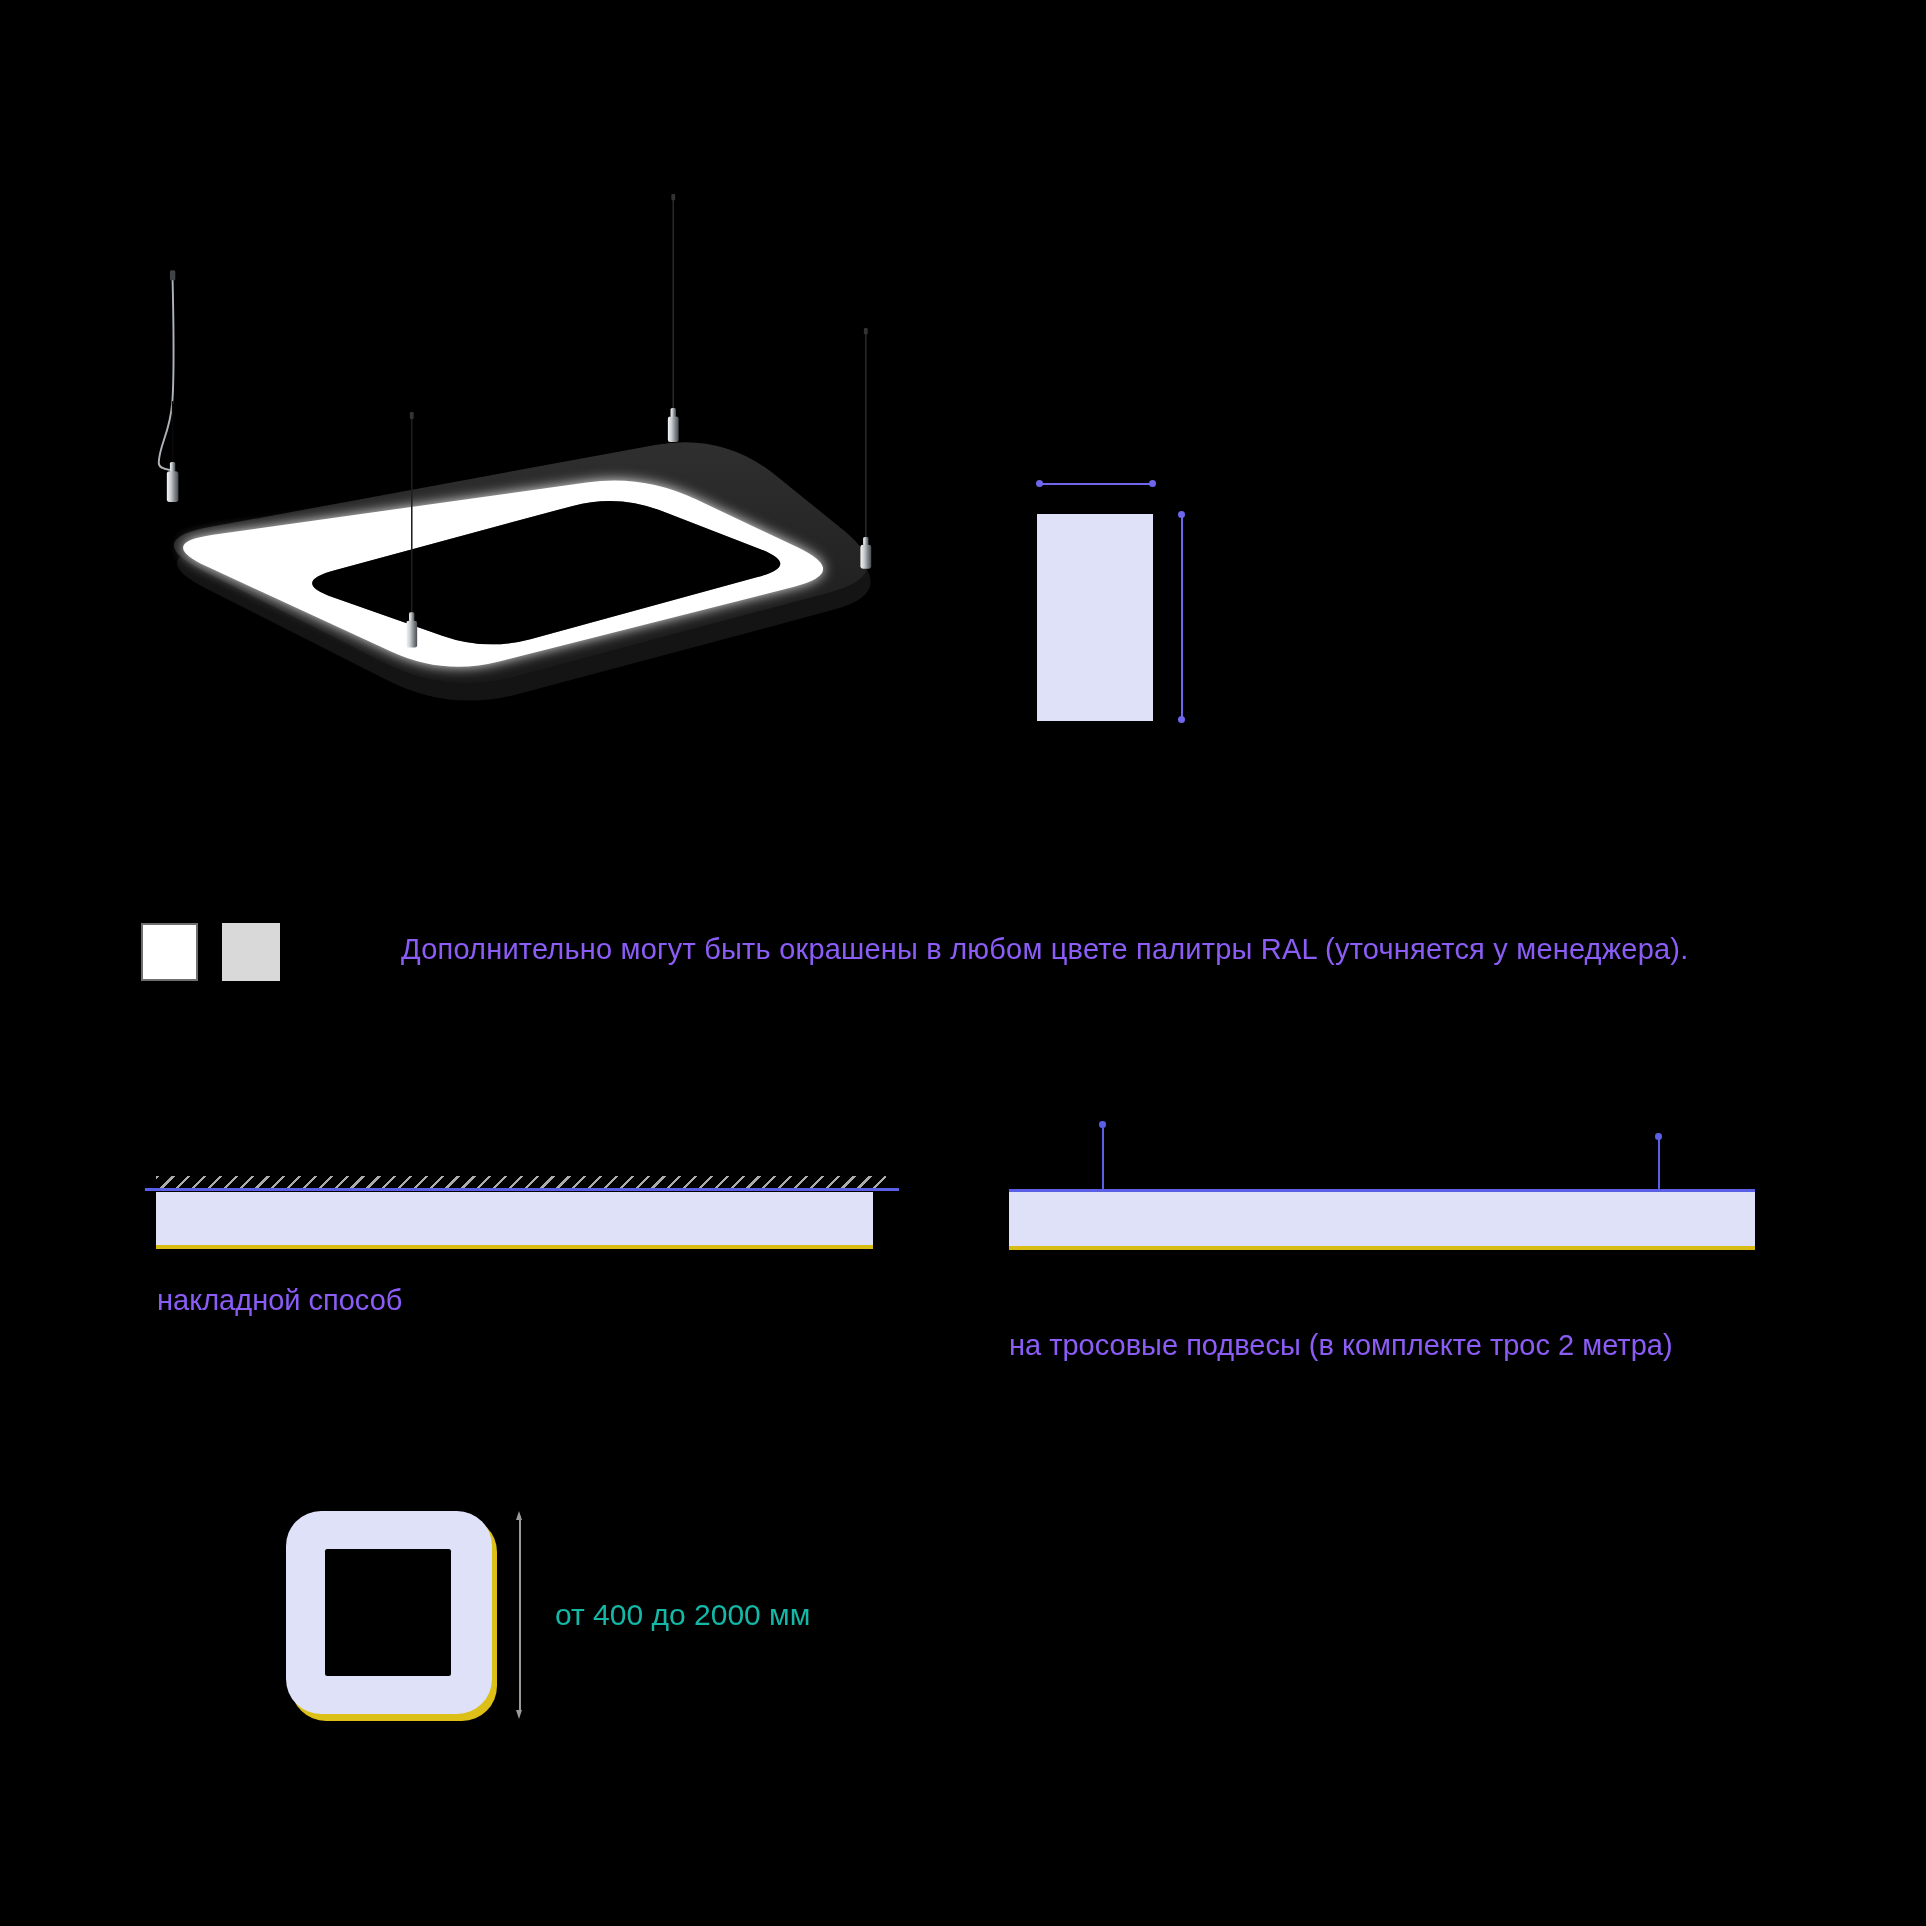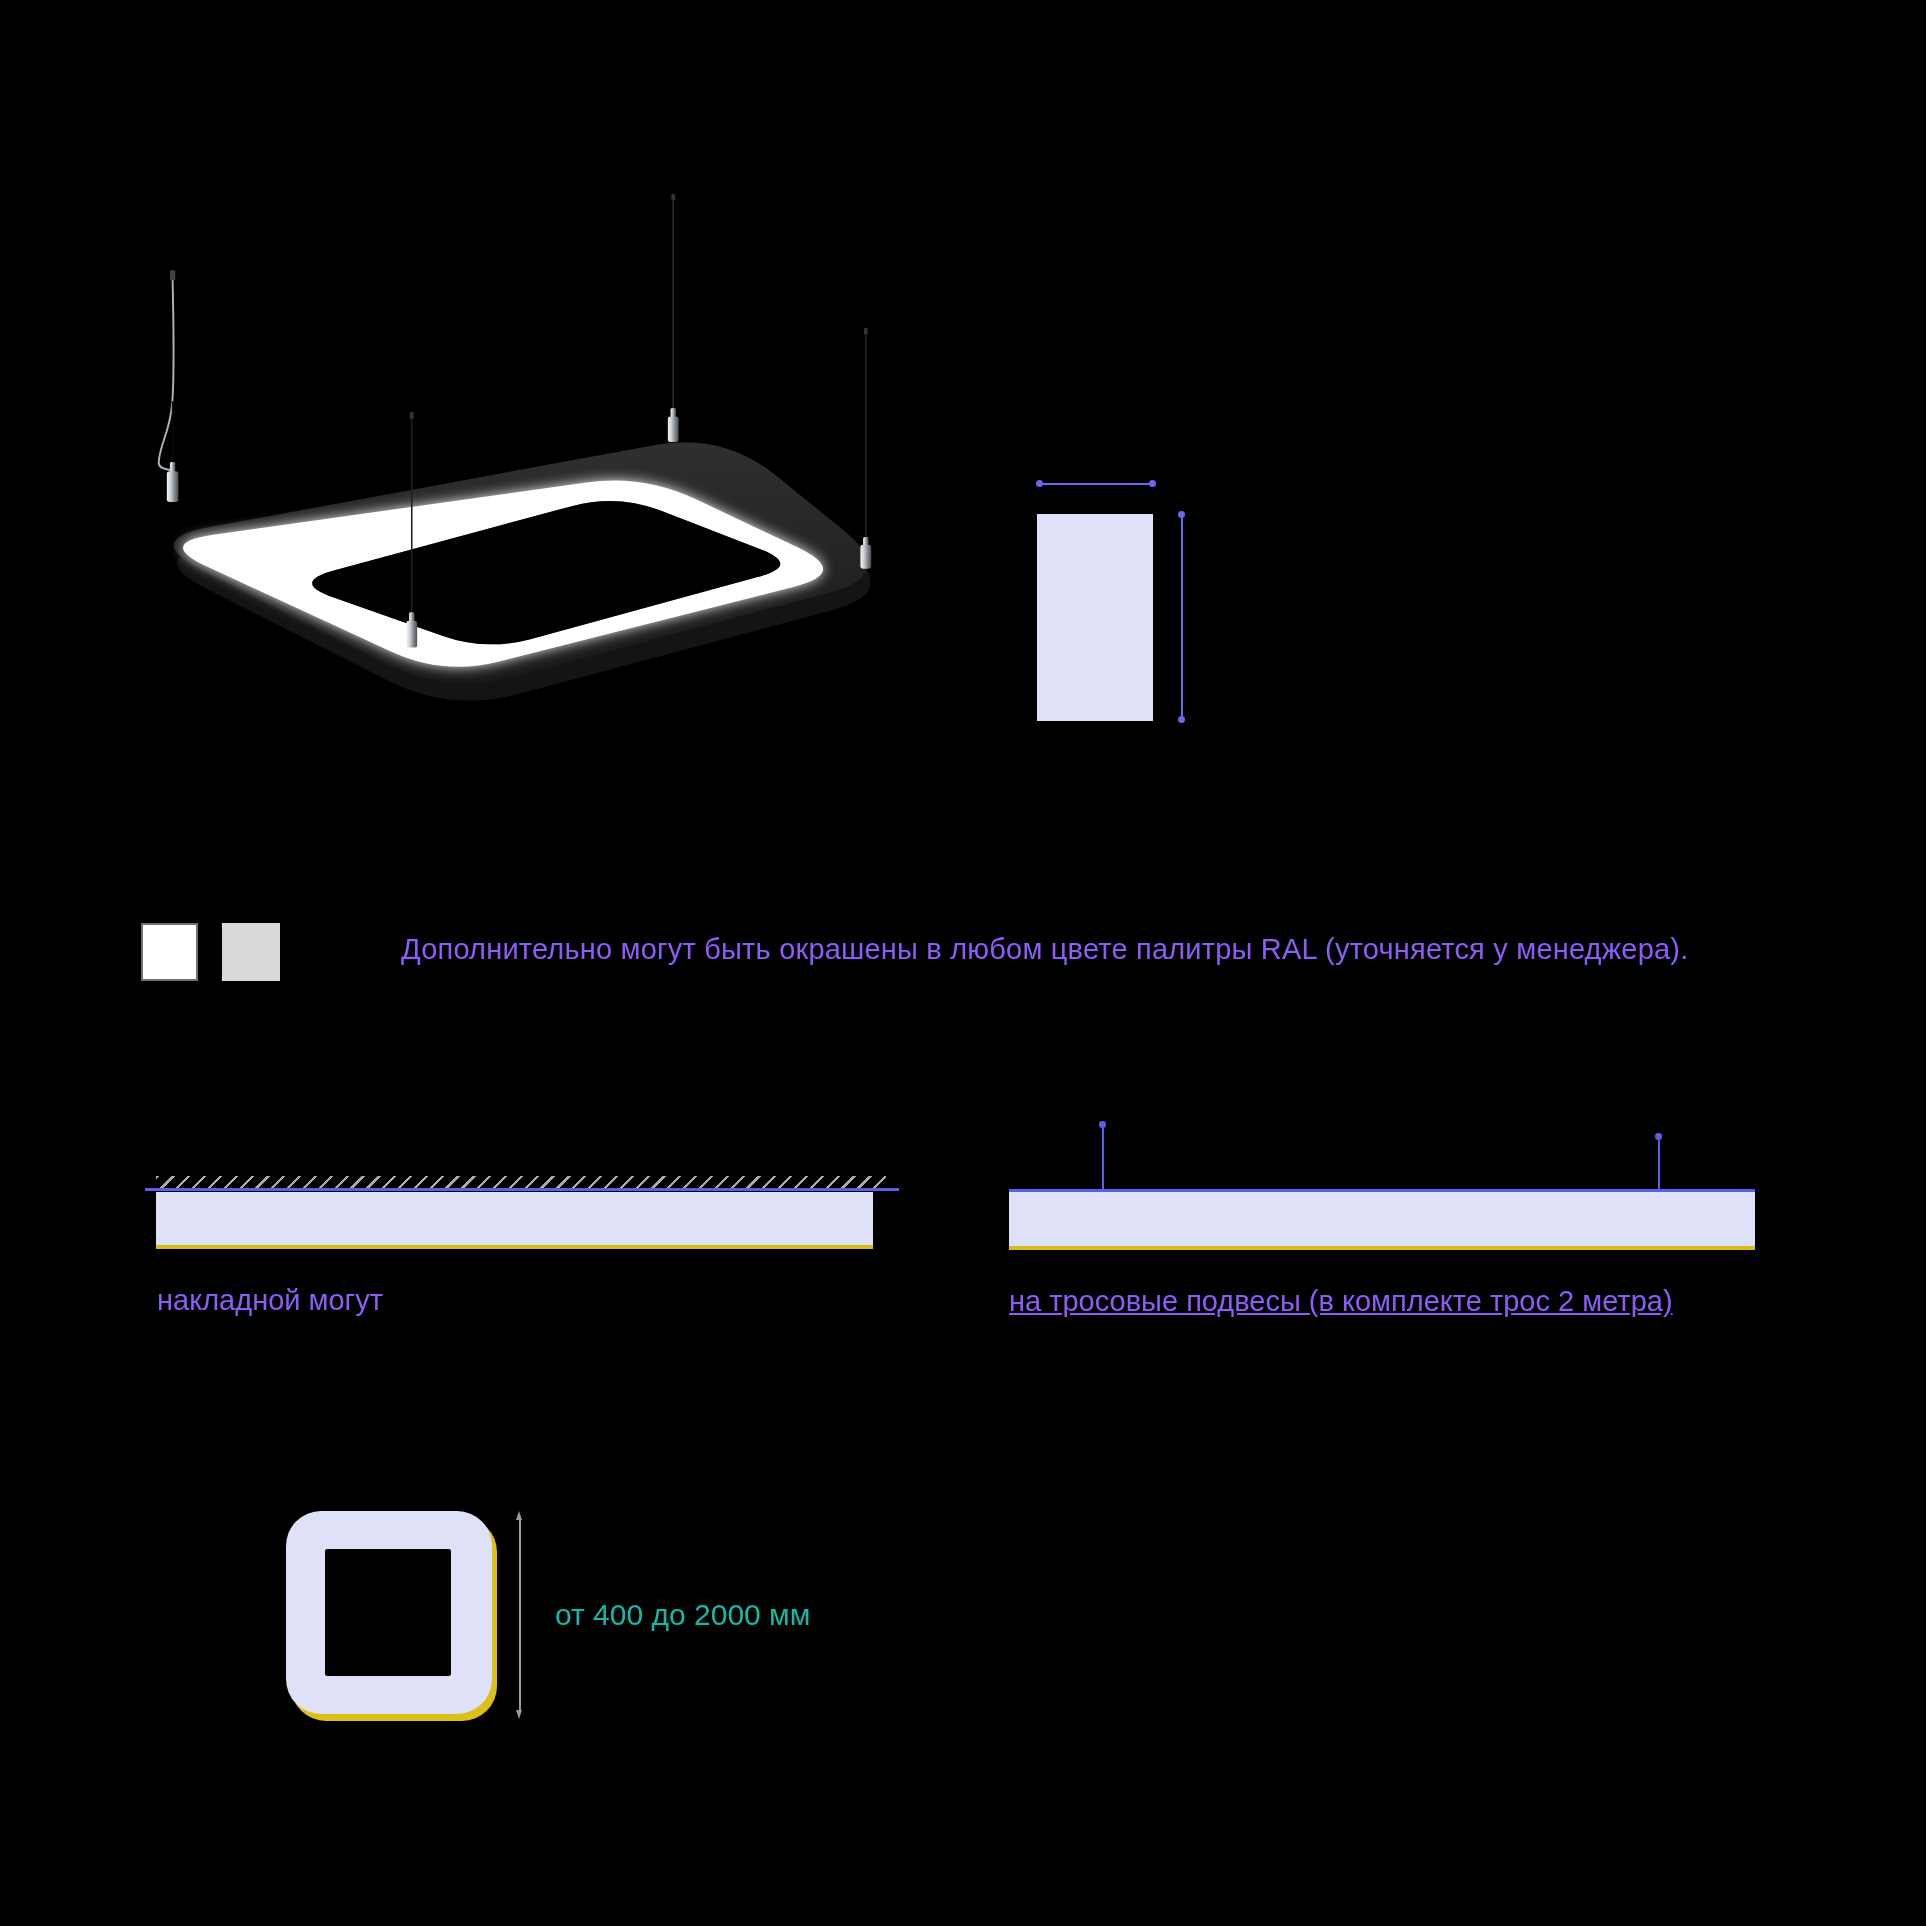--- a/index.html
+++ b/index.html
@@ -38,21 +38,21 @@
   
   .hang-wire{width:1.5px;background:#5a5fe6;}
   .hang-dot{width:6.5px;height:6.5px;border-radius:50%;background:#5a5fe6;}
   #cs-wire1{left:1102px;top:1128px;height:62px;}
   #cs-dot1{left:1099px;top:1121px;}
   #cs-wire2{left:1658px;top:1139px;height:50px;}
   #cs-dot2{left:1655px;top:1133px;}
   #cs-blue{left:1009px;top:1189px;width:746px;height:3.1px;background:#5a5fe6;}
   #cs-body{left:1009px;top:1192px;width:746px;height:54px;background:#dfe1f9;}
   #cs-yellow{left:1009px;top:1246px;width:746px;height:3.5px;background:#d9bc13;}
-  #cs-label{left:1009px;top:1284px;text-decoration:underline;}
+  #cs-label{left:1009px;top:1328px;}
 
   
   #sr-shadow{left:291px;top:1517px;width:206px;height:204px;border-radius:35px;background:#dcbf17;}
   #sr-ring{left:286px;top:1511px;width:206px;height:203px;border-radius:35px;background:#dfe1f9;}
   #sr-hole{left:325px;top:1549px;width:126px;height:127px;background:#000;border-radius:2.3px;}
   #sr-arrow{left:514px;top:1511px;width:11.6px;height:208px;}
   #sr-arrow .shaft{position:absolute;left:5px;top:5.4px;width:1.5px;height:197px;background:#9a9a9a;}
   #sr-arrow .head-up,#sr-arrow .head-down{position:absolute;left:1.9px;width:0;height:0;
       border-left:3.9px solid transparent;border-right:3.9px solid transparent;}
   #sr-arrow .head-up{top:0;border-bottom:9.2px solid #9a9a9a;}
@@ -138,21 +138,21 @@
   <div id="swatch-white" class="abs"></div>
   <div id="swatch-gray" class="abs"></div>
   <div id="ral-text" class="abs caption">Дополнительно могут быть окрашены в любом цвете палитры RAL (уточняется у менеджера).</div>
 </div>
 
 <div>
   <div id="hatch" class="abs"></div>
   <div id="sm-blue" class="abs"></div>
   <div id="sm-body" class="abs"></div>
   <div id="sm-yellow" class="abs"></div>
-  <div id="sm-label" class="abs caption">накладной могут</div>
+  <div id="sm-label" class="abs caption">накладной способ</div>
 </div>
 
 <div>
   <div id="cs-dot1" class="abs hang-dot"></div>
   <div id="cs-wire1" class="abs hang-wire"></div>
   <div id="cs-dot2" class="abs hang-dot"></div>
   <div id="cs-wire2" class="abs hang-wire"></div>
   <div id="cs-blue" class="abs"></div>
   <div id="cs-body" class="abs"></div>
   <div id="cs-yellow" class="abs"></div>

